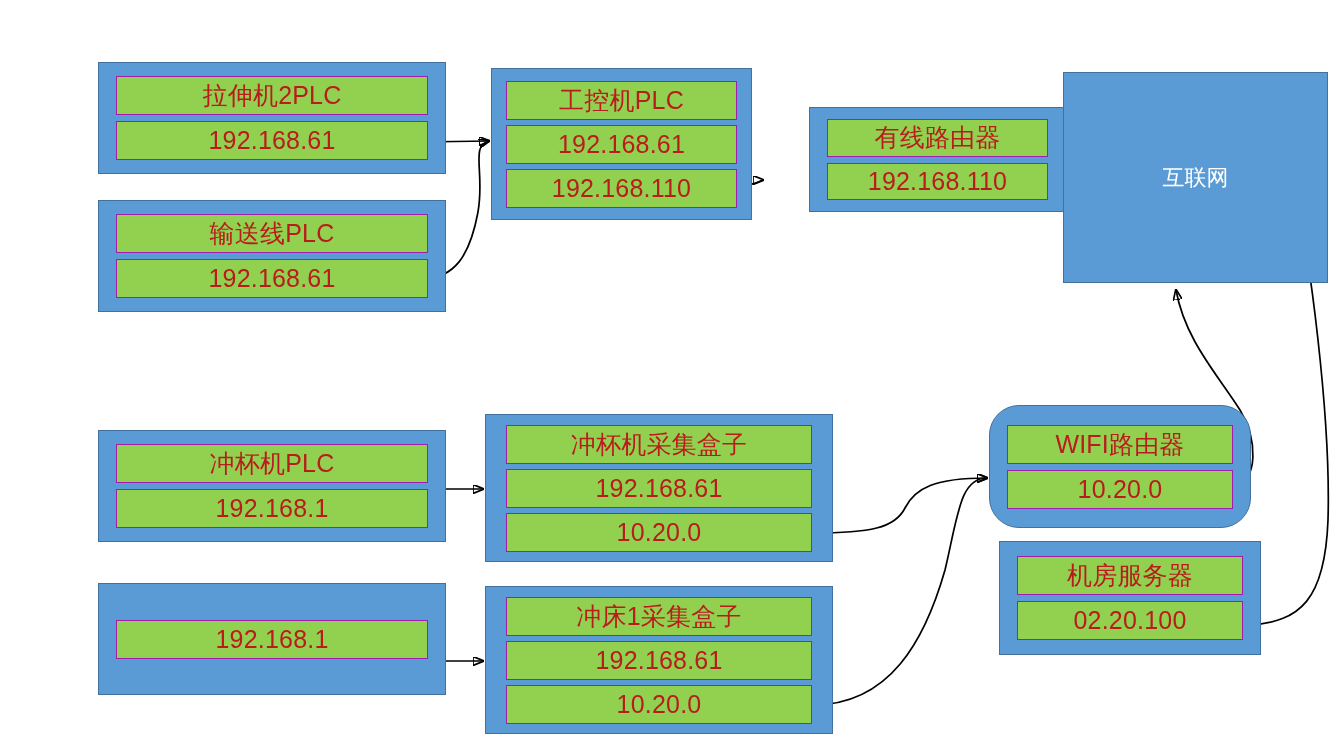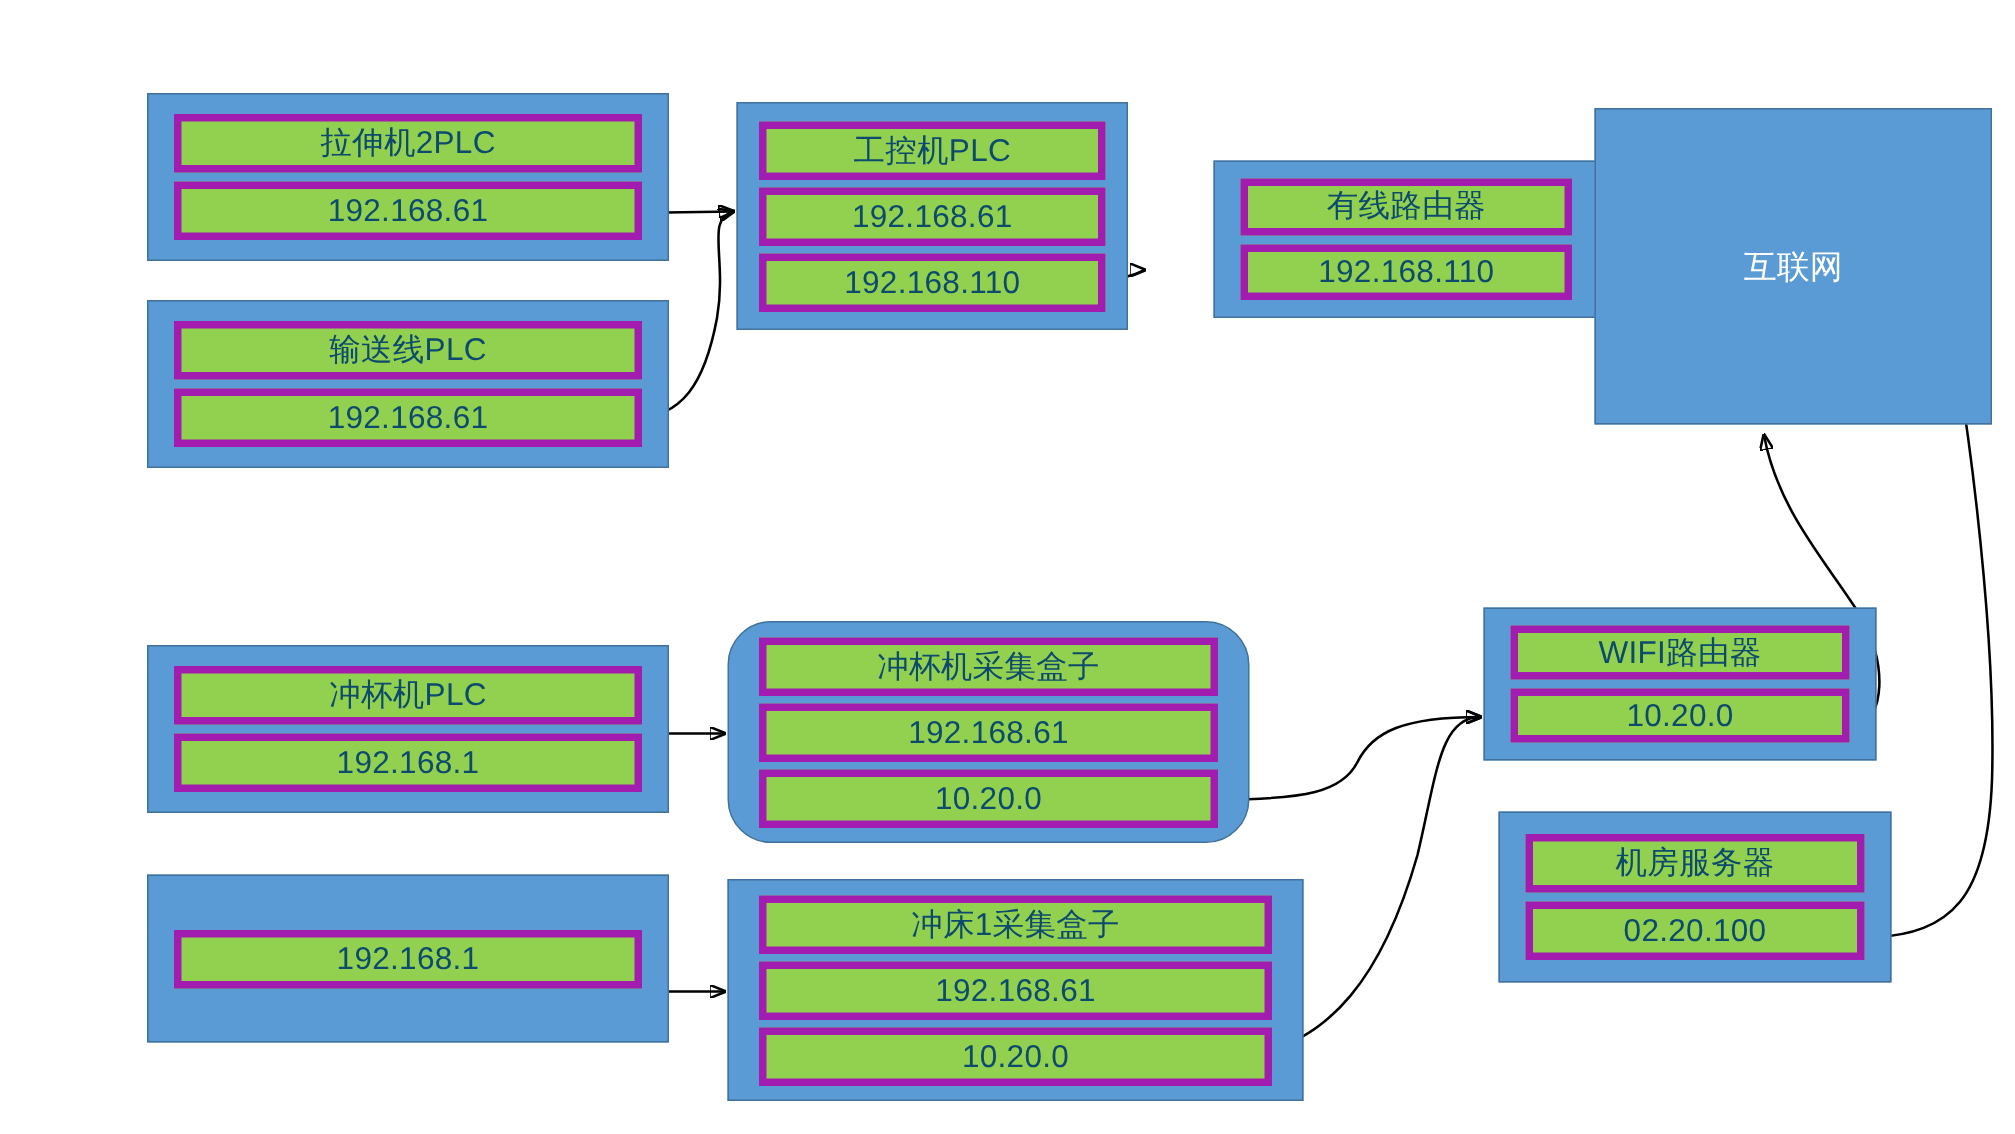--- a/index.html
+++ b/index.html
@@ -27,28 +27,28 @@
     gap: 6px;
   }
   .node.plain {
     padding: 0;
     align-items: center;
     justify-content: center;
     gap: 0;
   }
   .row {
     background: #92D050;
-    border: 5px solid #a21caf;
+    border: 1px solid #a21caf;
     box-sizing: border-box;
-    color: #0c4a6e;
+    color: #b91c1c;
     display: flex;
     align-items: center;
     justify-content: center;
     text-align: center;
-    font-size: 21px;
+    font-size: 25px;
     line-height: 1;
     height: 39px;
     white-space: nowrap;
     letter-spacing: 0.2px;
   }
   .node.plain .label {
     color: #FFFFFF;
     font-size: 22px;
     text-align: center;
     white-space: nowrap;
@@ -124,37 +124,37 @@
 
   <div class="node plain" style="left:1063px; top:72px; width:265px; height:211px;">
     <div class="label">互联网</div>
   </div>
 
   <div class="node" style="left:98px; top:412px; width:348px; height:112px;margin-top:18px;">
     <div class="row">冲杯机PLC</div>
     <div class="row">192.168.1</div>
   </div>
 
-  <div class="node" style="left:485px; top:414px; width:348px; height:148px; padding:9px 20px; gap:5px;border-radius:29px;">
+  <div class="node" style="left:485px; top:414px; width:348px; height:148px; padding:9px 20px; gap:5px;">
     <div class="row">冲杯机采集盒子</div>
     <div class="row">192.168.61</div>
     <div class="row">10.20.0</div>
   </div>
 
   <div class="node" style="left:98px; top:583px; width:348px; height:112px;">
     <div class="row">192.168.1</div>
   </div>
 
-  <div class="node" style="left:485px; top:586px; width:384px; height:148px; padding:9px 20px; gap:5px;">
+  <div class="node" style="left:485px; top:586px; width:348px; height:148px; padding:9px 20px; gap:5px;">
     <div class="row">冲床1采集盒子</div>
     <div class="row">192.168.61</div>
     <div class="row">10.20.0</div>
   </div>
 
-  <div class="node" style="left:989px; top:405px; width:262px; height:102px;">
+  <div class="node" style="left:989px; top:405px; width:262px; height:123px;border-radius:30px;">
     <div class="row">WIFI路由器</div>
     <div class="row">10.20.0</div>
   </div>
 
   <div class="node" style="left:999px; top:541px; width:262px; height:114px;">
     <div class="row">机房服务器</div>
     <div class="row">02.20.100</div>
   </div>
 
 </div>

